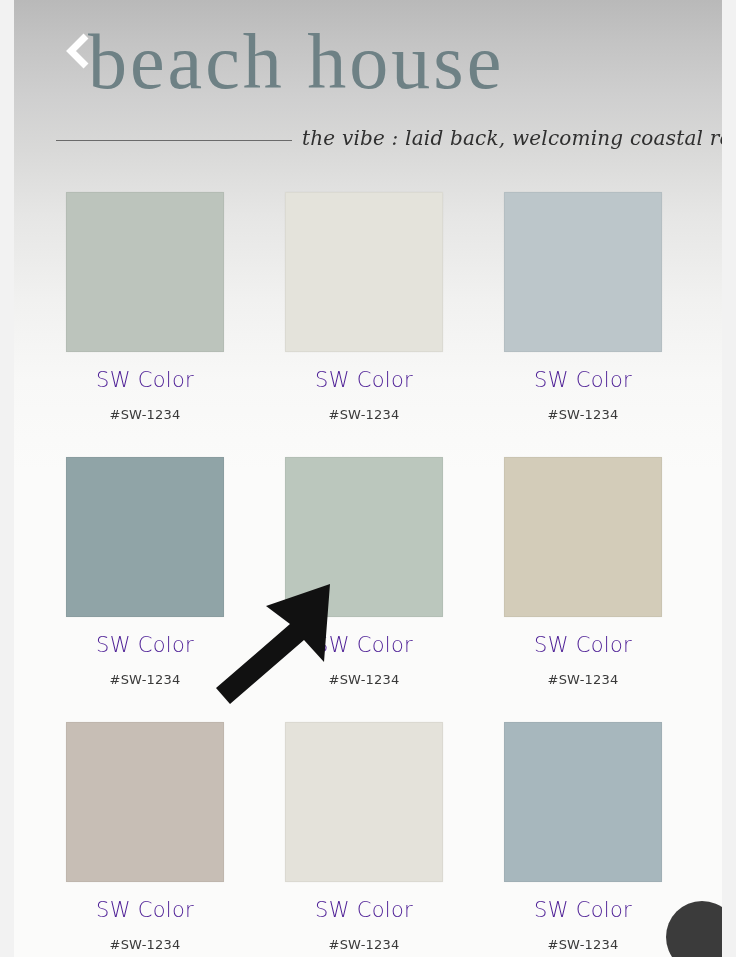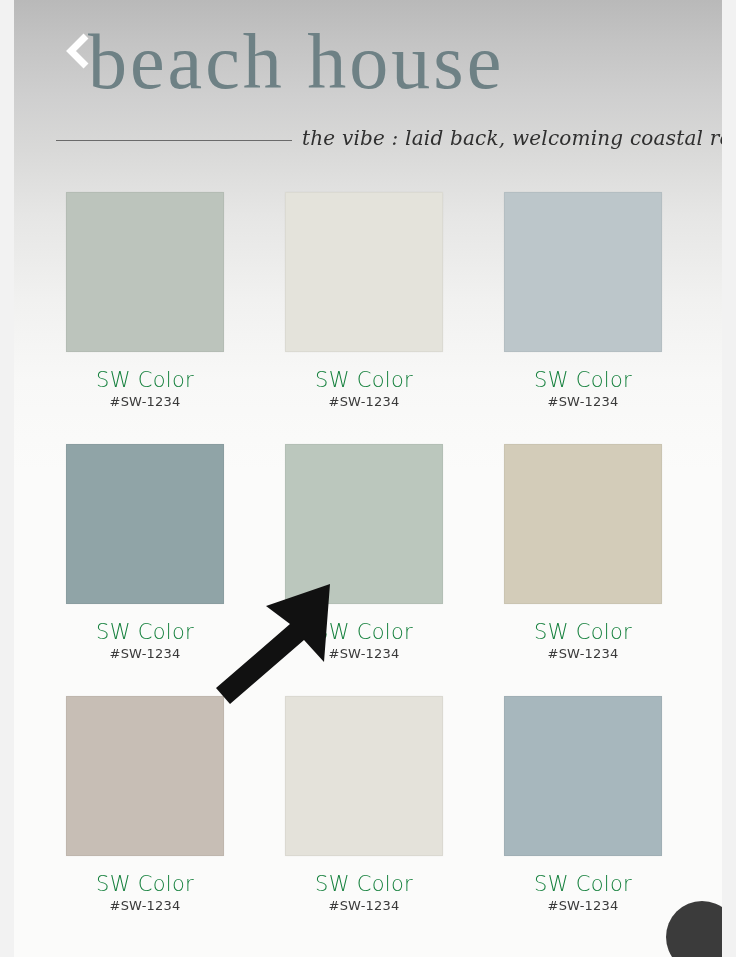--- a/index.html
+++ b/index.html
@@ -155,26 +155,26 @@
     height: 160px;
     border: 1px solid rgba(0,0,0,0.04);
     box-sizing: border-box;
     box-shadow: 0 0 2px rgba(0,0,0,0.05);
   }
   .swatch-name {
     margin-top: 16px;
     font-family: "DejaVu Sans", sans-serif;
     font-size: 21px;
     font-weight: 300;
-    color: #15803d;
+    color: #4c1d95;
     letter-spacing: 0.3px;
     line-height: 24px;
   }
   .swatch-code {
-    margin-top: 2px;
+    margin-top: 15px;
     font-family: "DejaVu Sans", sans-serif;
     font-size: 13px;
     font-weight: 400;
     color: #3a3a3a;
     letter-spacing: 0.2px;
     line-height: 16px;
     text-align: center;
   }
 
   

